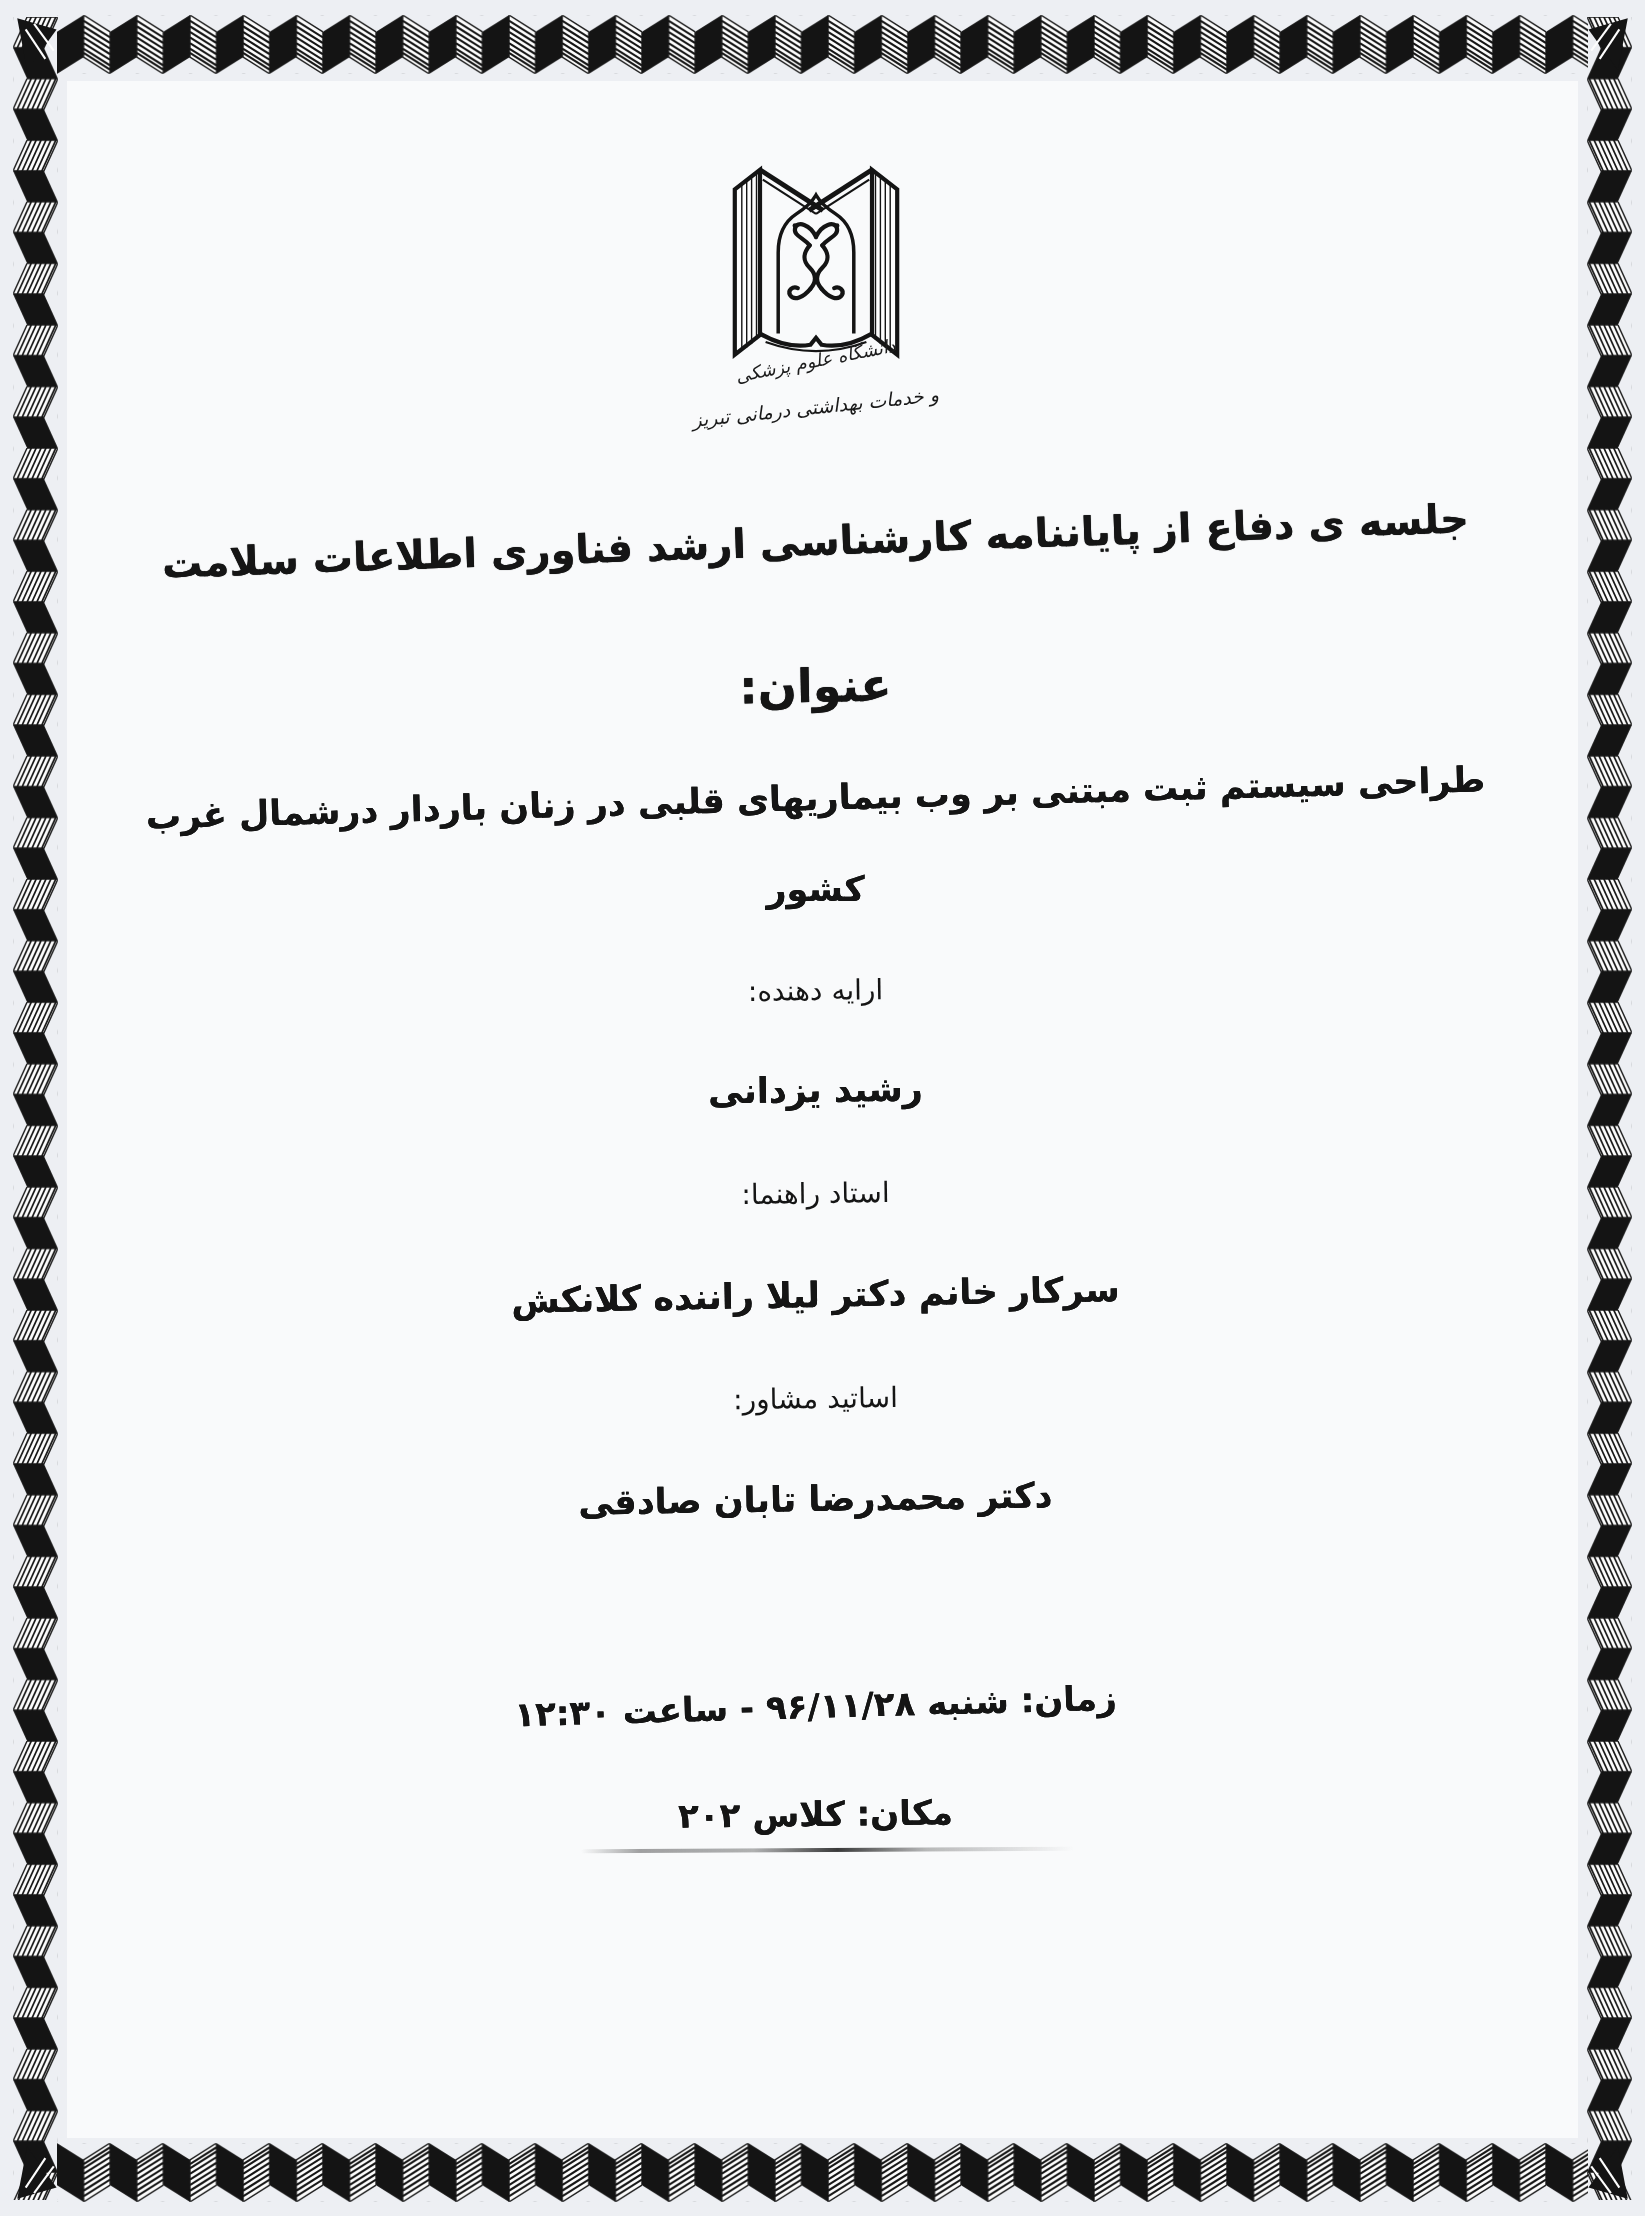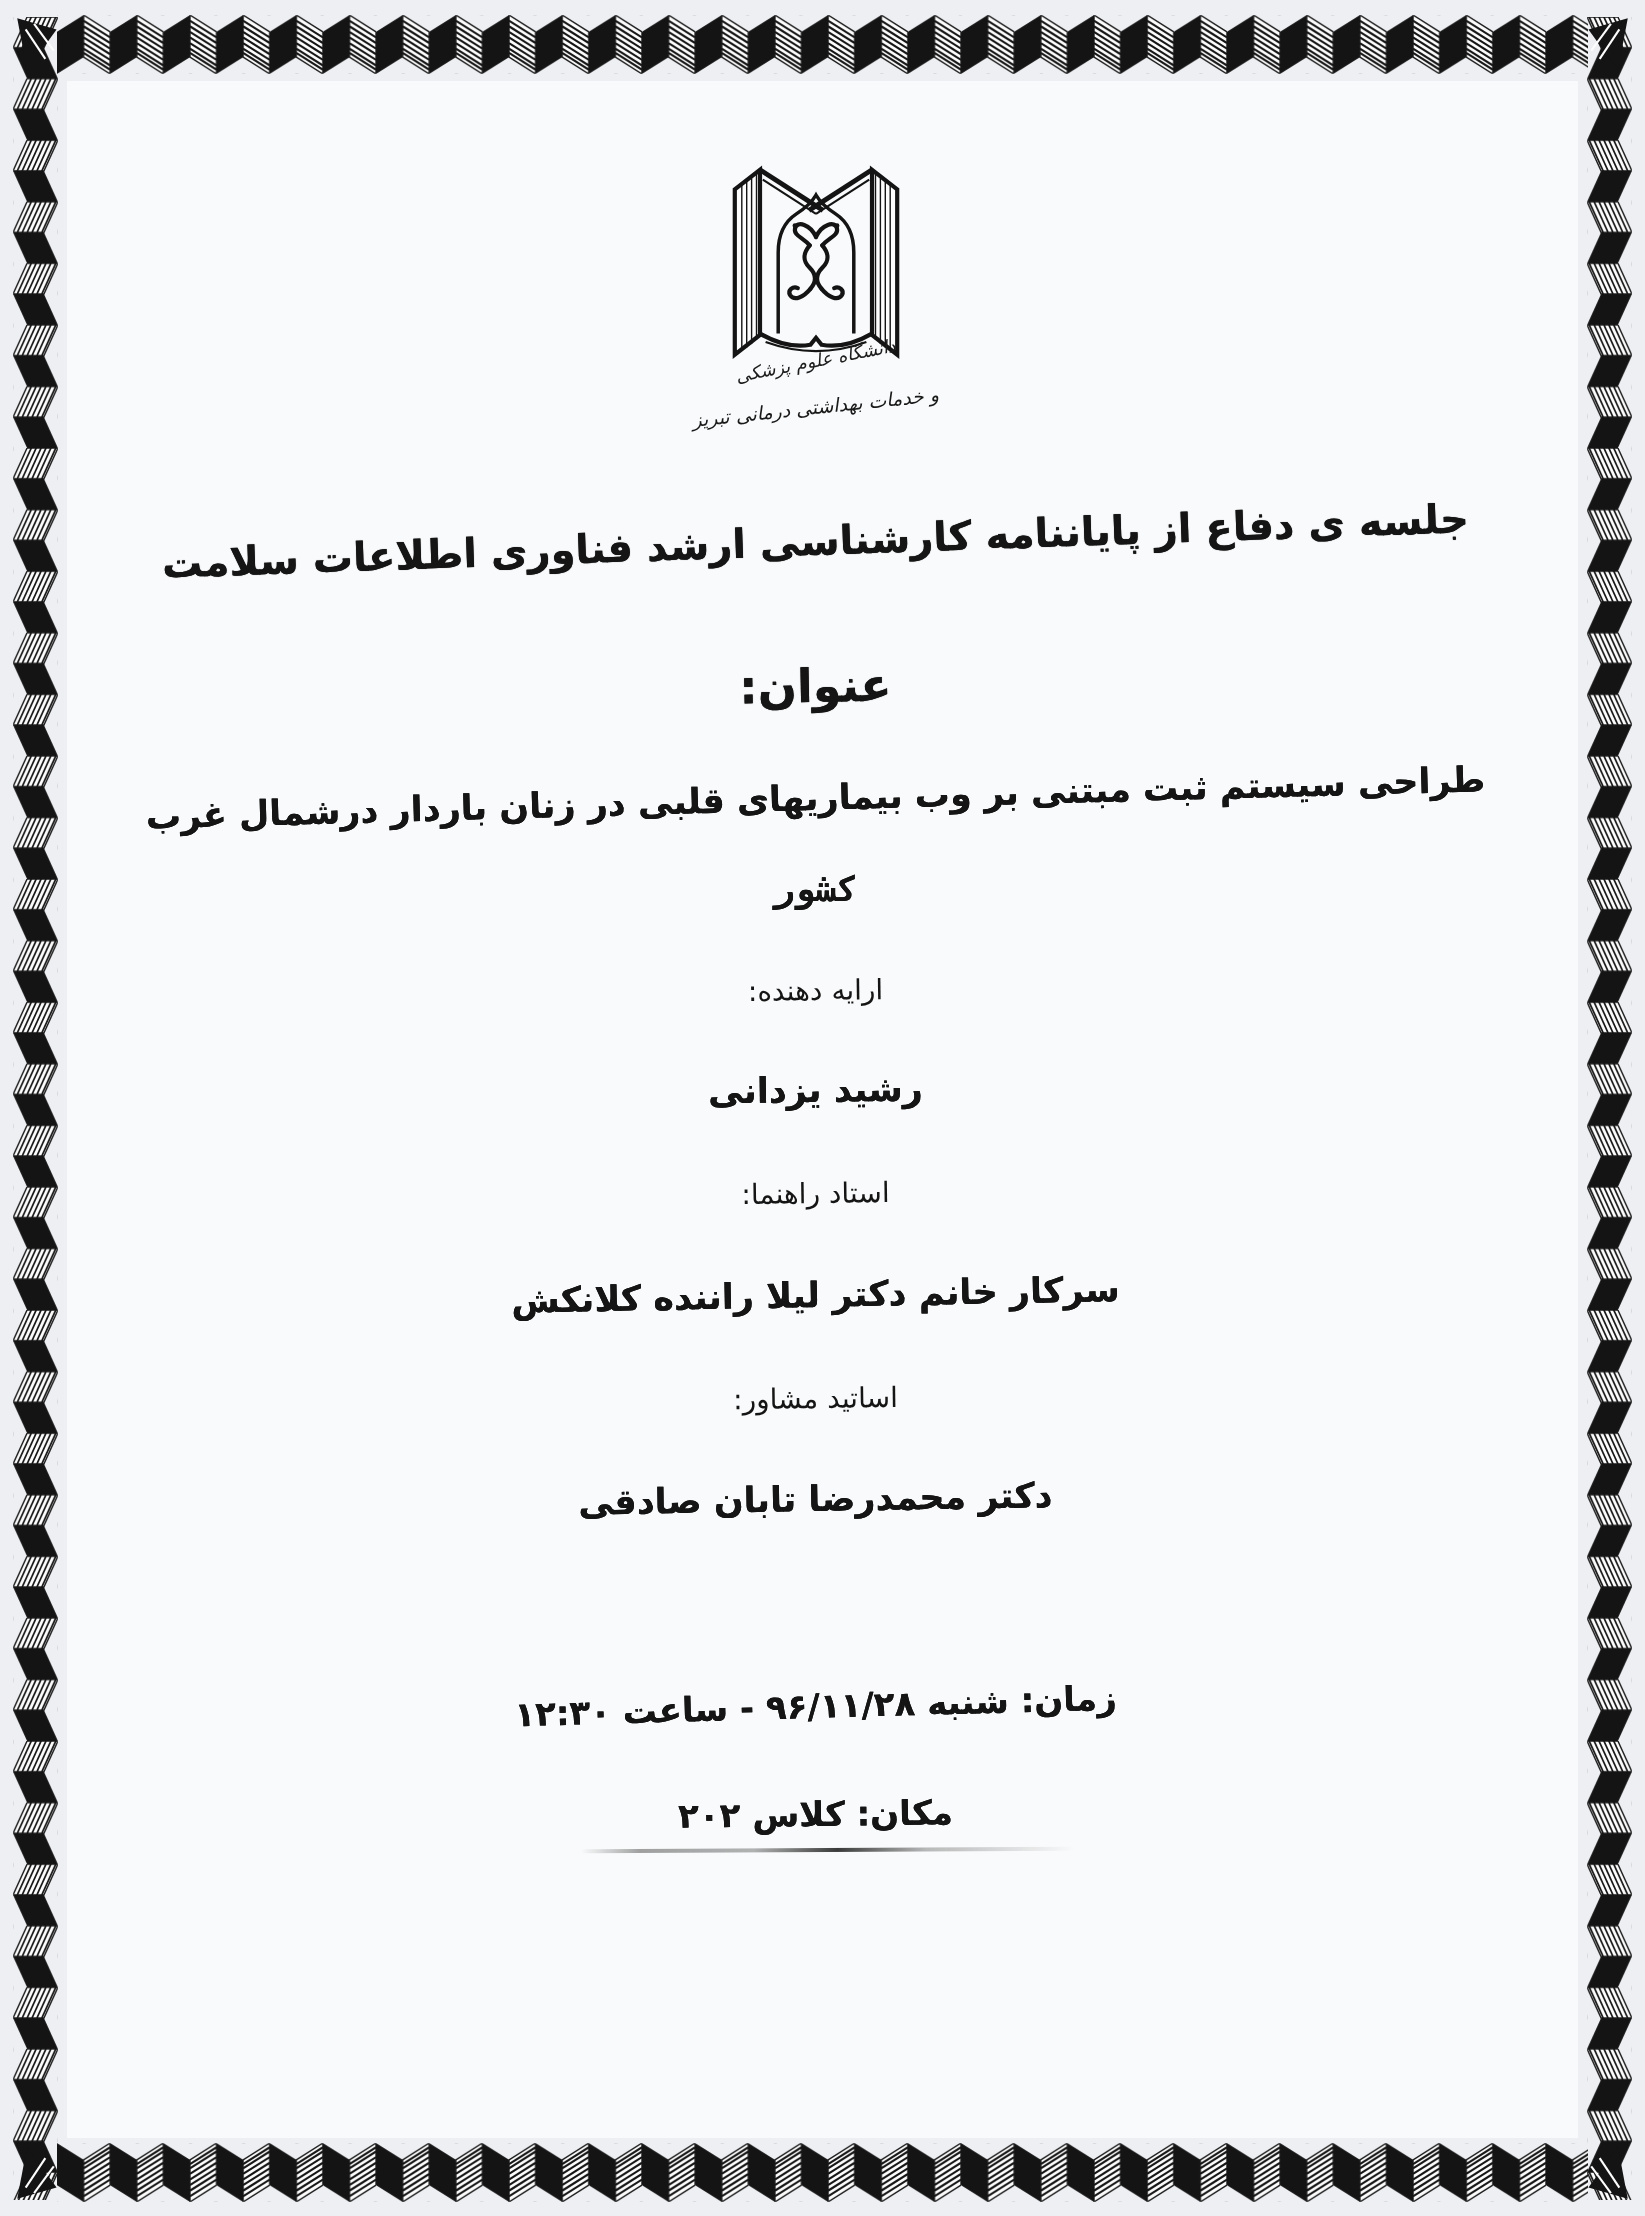--- a/index.html
+++ b/index.html
@@ -33,21 +33,21 @@
   .logo-cap1{position:absolute;top:197px;width:100%;font-size:18px;font-style:italic;
              transform:rotate(-11deg);color:#1c1c1c;letter-spacing:0.7px;}
   .logo-cap2{position:absolute;top:243px;width:100%;font-size:19px;font-style:italic;
              transform:rotate(-6deg);color:#191919;}
   .heading{top:491px;font-size:40px;font-weight:700;transform:rotate(-2deg);
            text-shadow:0 0 0.7px #000;}
   .title-label{top:621px;font-size:46px;font-weight:700;transform:rotate(-1.1deg);
            text-shadow:0 0 0.7px #000;}
   .thesis1{top:743px;font-size:35px;font-weight:700;transform:rotate(-1.6deg);
            text-shadow:0 0 0.4px #000;}
-  .thesis2{top:834px;font-size:35px;font-weight:700;text-shadow:0 0 0.4px #000;font-family:Liberation Mono, monospace;}
+  .thesis2{top:834px;font-size:35px;font-weight:700;text-shadow:0 0 0.4px #000;}
   .lbl{font-size:28px;font-weight:400;transform:rotate(-.8deg);}
   .p-lbl{top:946px;}
   .p-name{top:1035px;font-size:35px;font-weight:700;transform:rotate(-.8deg);
           text-shadow:0 0 0.5px #000;}
   .s-lbl{top:1149px;}
   .s-name{top:1240px;font-size:35px;font-weight:700;transform:rotate(-1.1deg);
           text-shadow:0 0 0.5px #000;}
   .a-lbl{top:1354px;}
   .a-name{top:1444px;font-size:35px;font-weight:700;transform:rotate(-.9deg);
           text-shadow:0 0 0.5px #000;}

